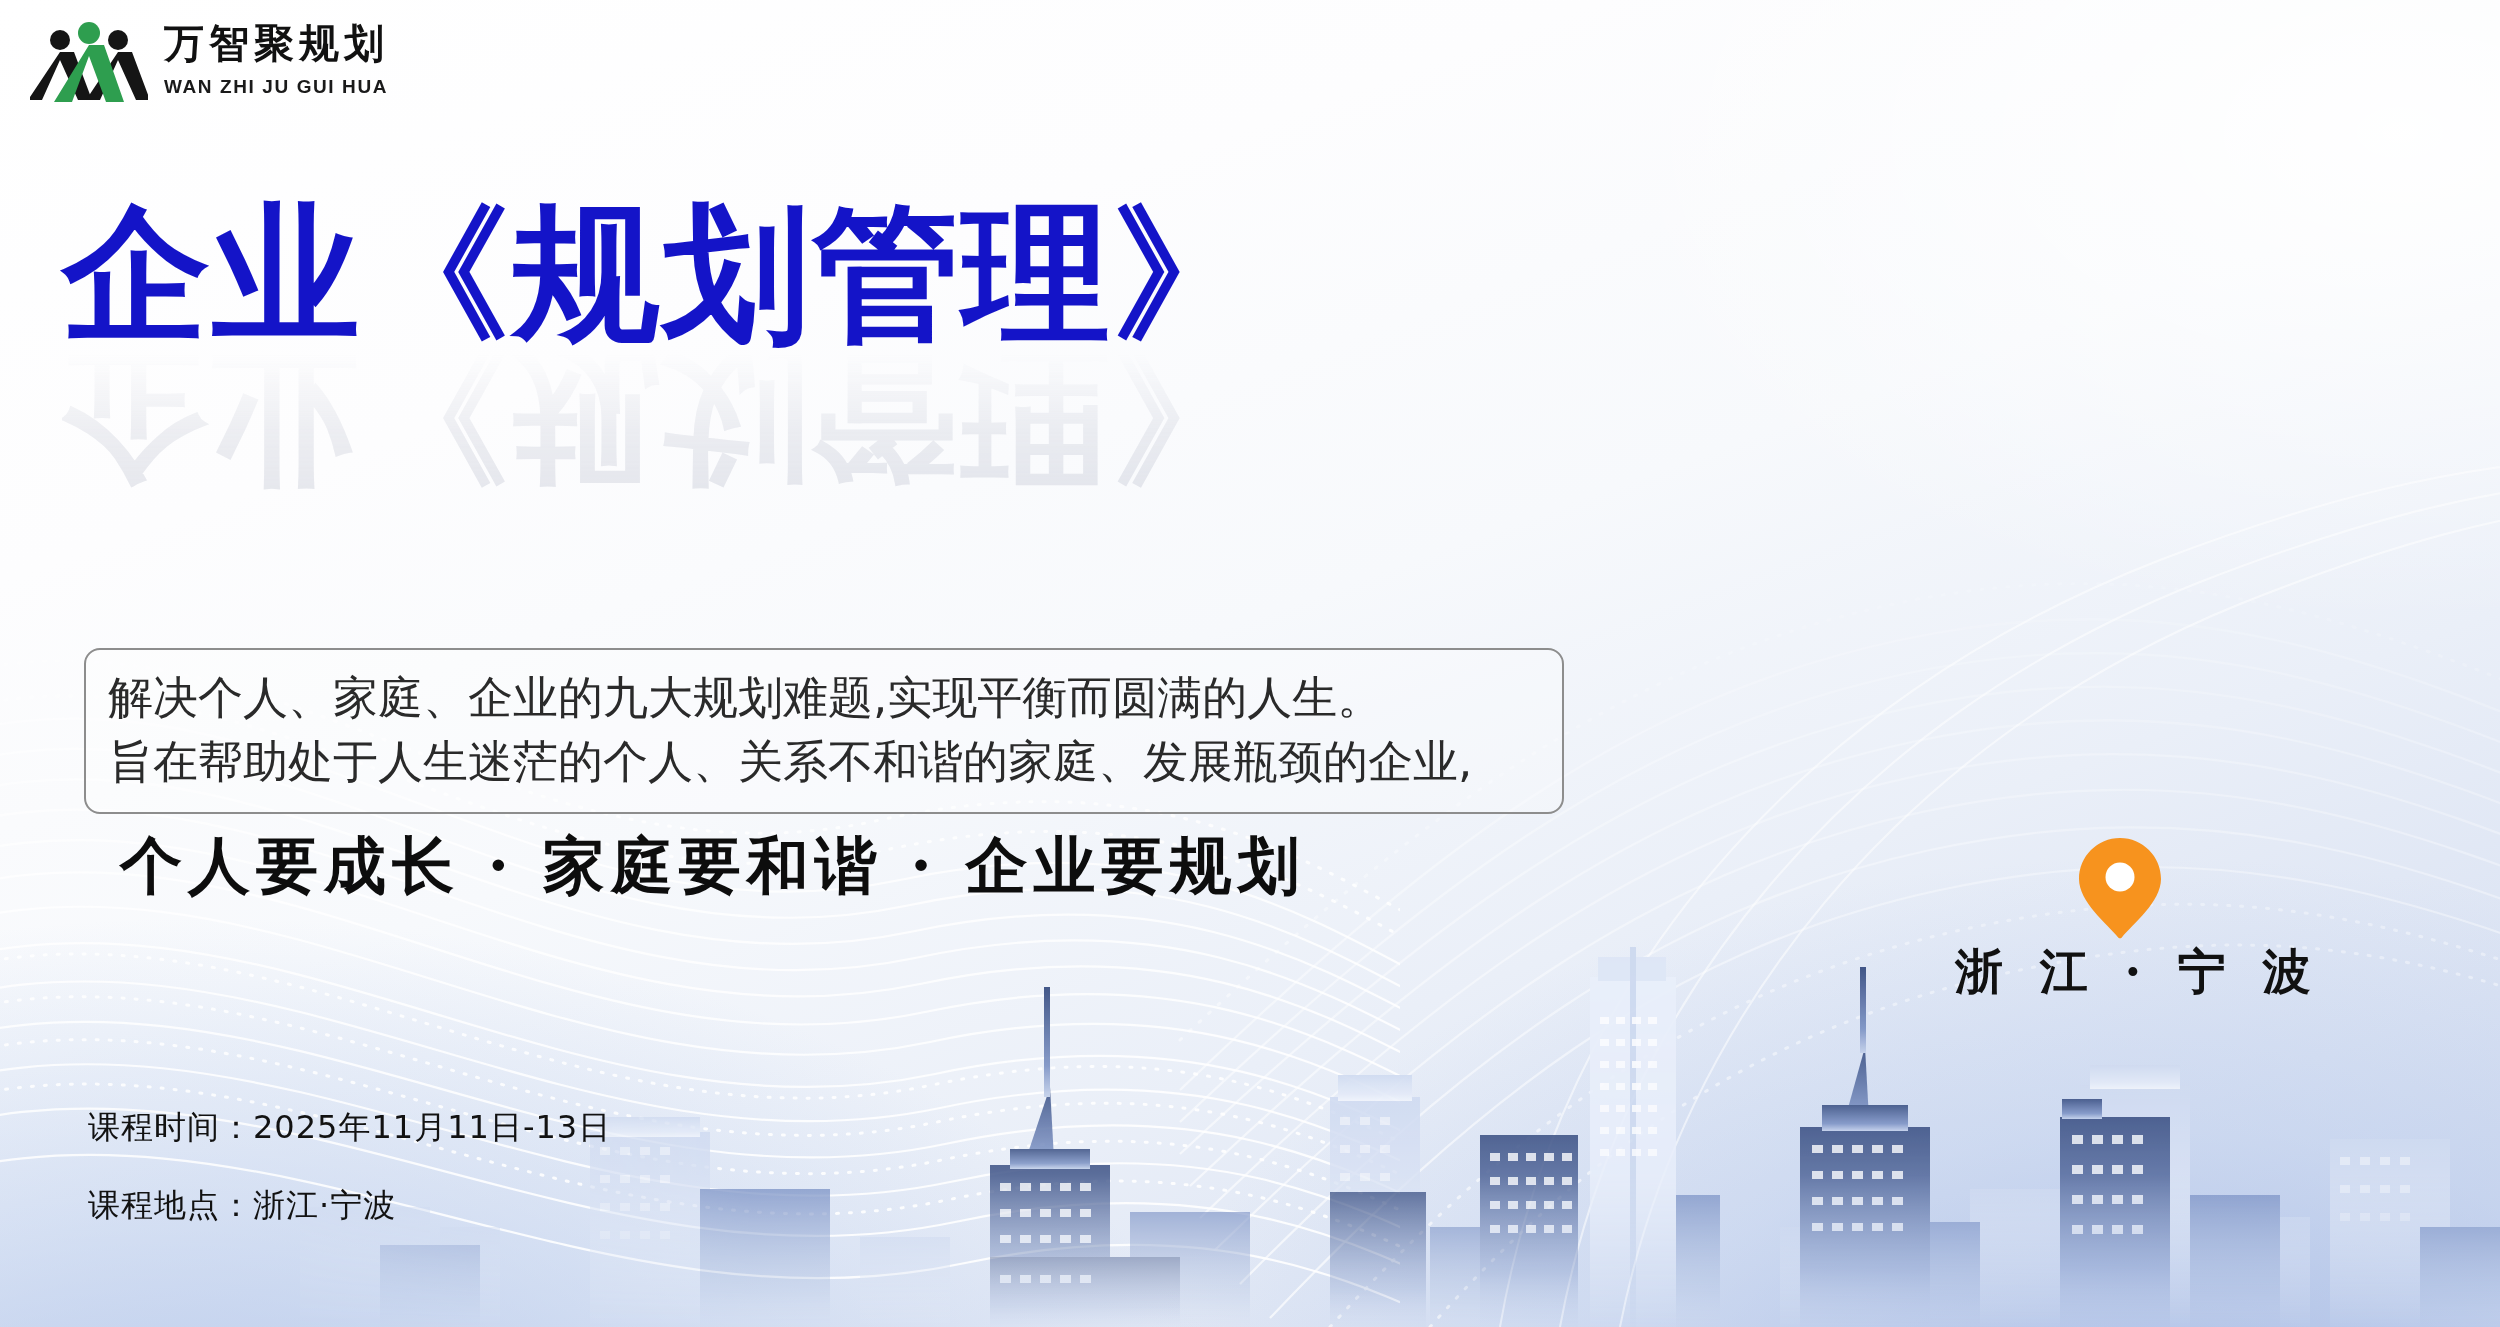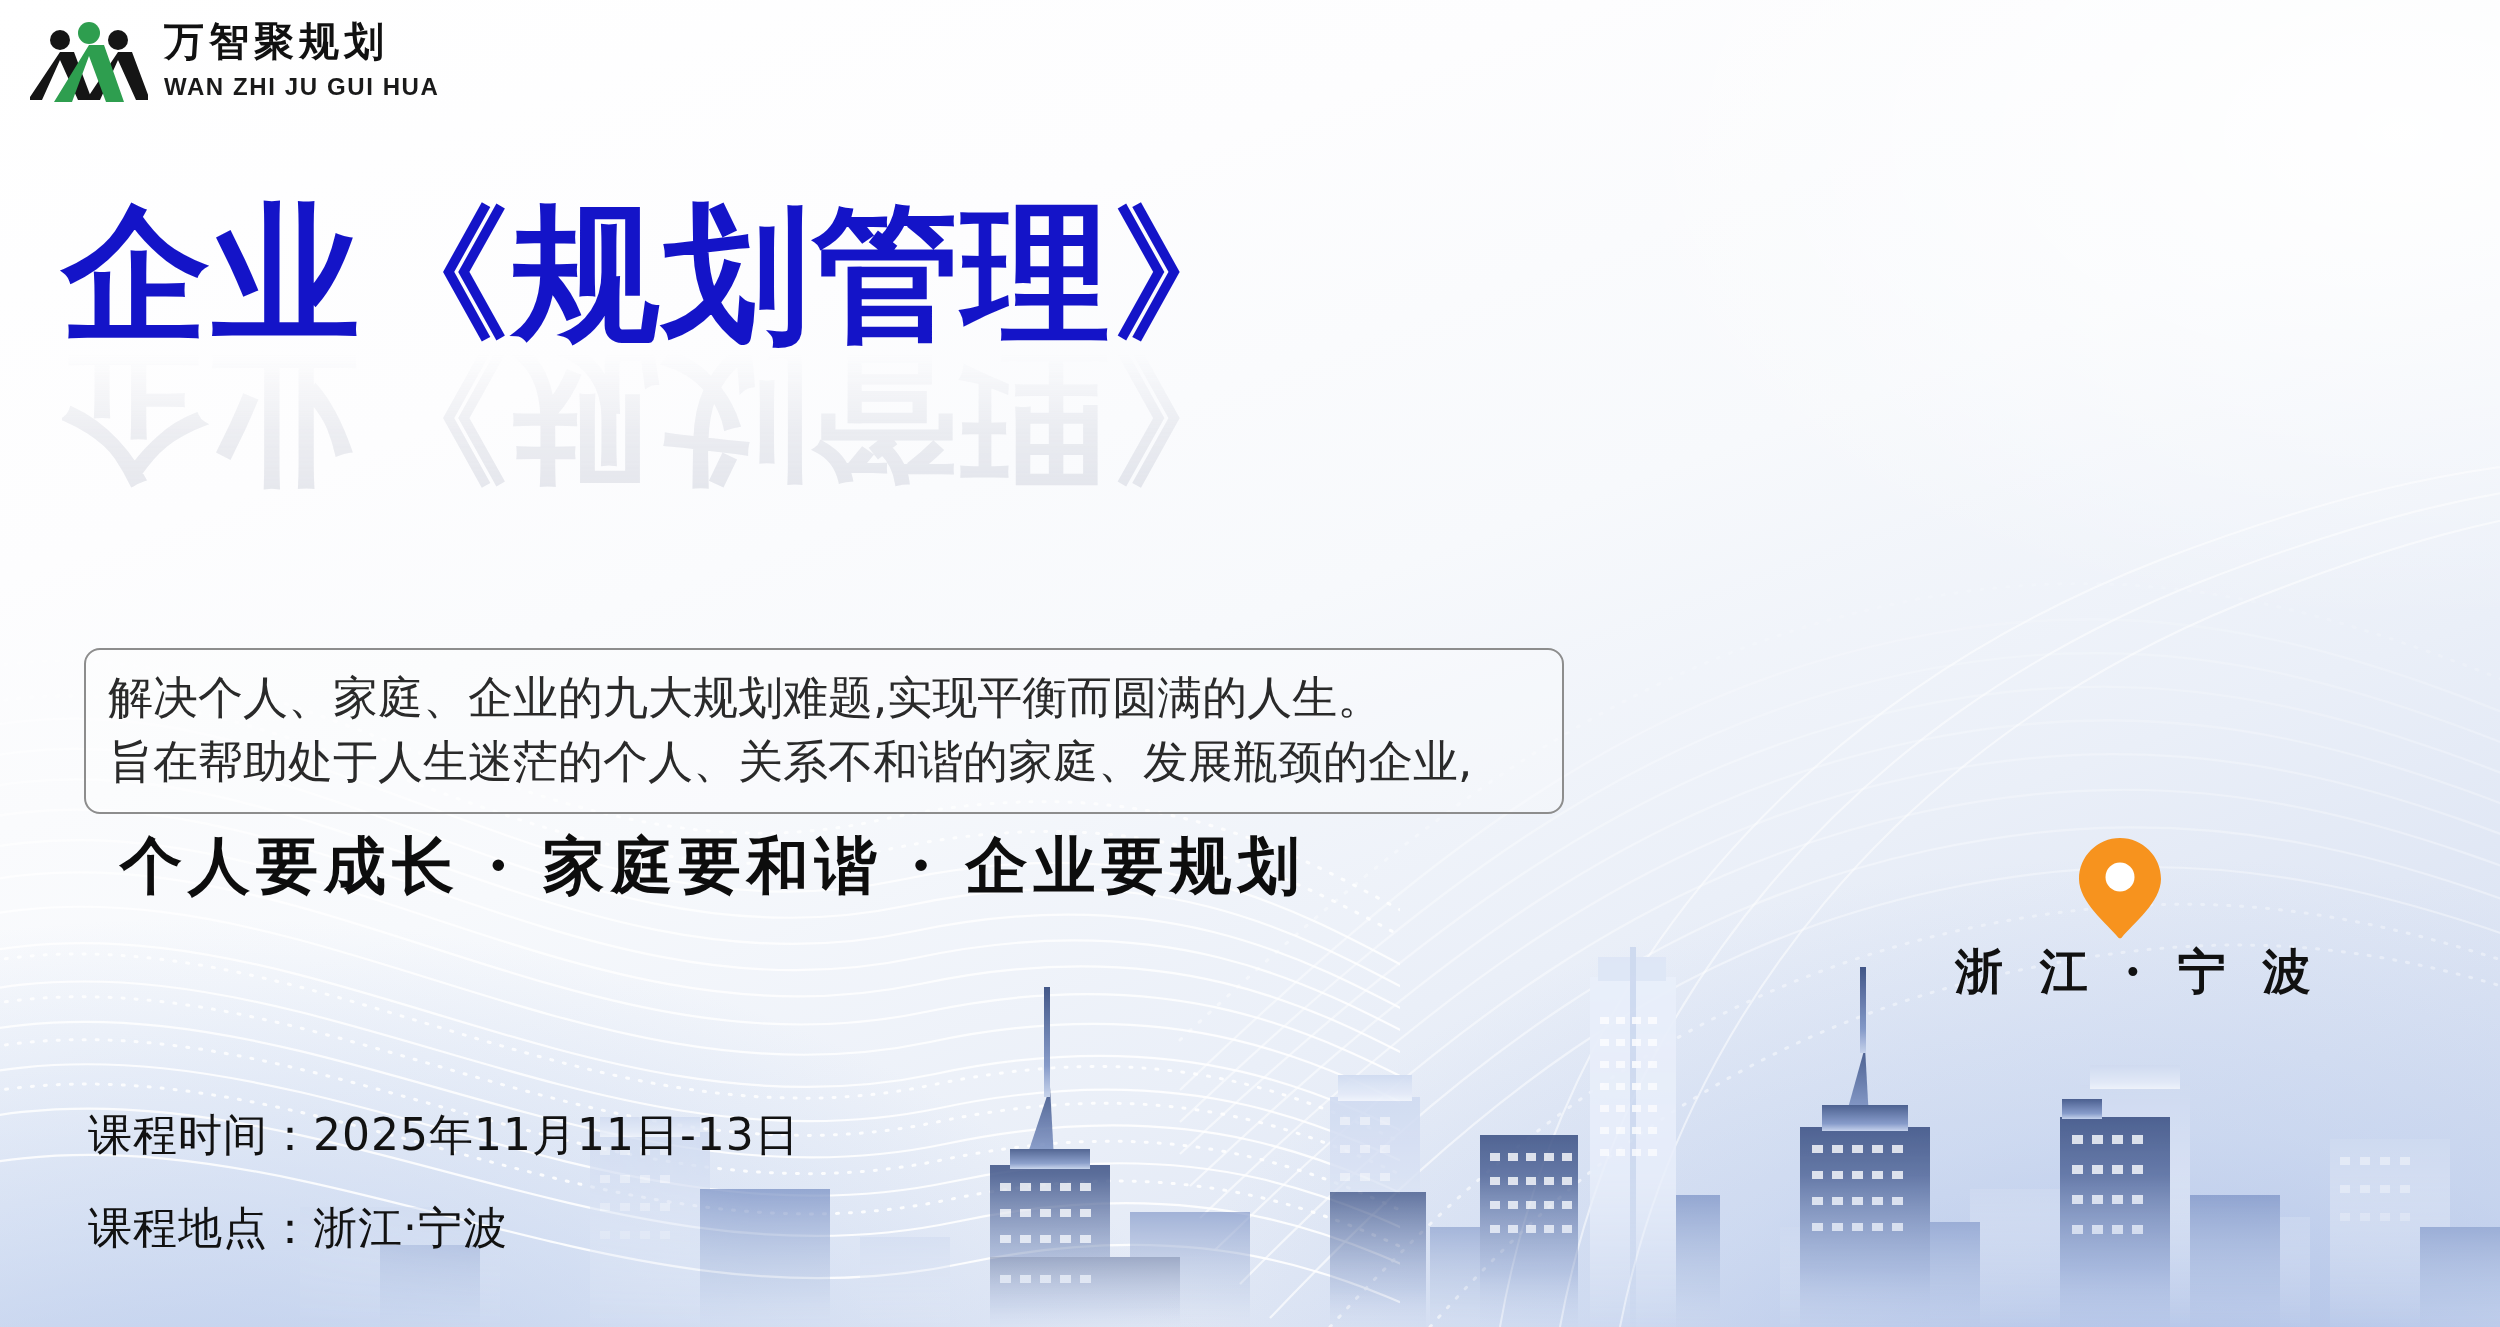--- a/index.html
+++ b/index.html
@@ -35,21 +35,21 @@
   .logo-wrap{
     position:absolute;left:30px;top:14px;display:flex;align-items:center;gap:16px;
   }
   .logo-mark{width:118px;height:92px;flex:0 0 auto;}
   .logo-text{display:flex;flex-direction:column;justify-content:center;line-height:1;}
   .logo-cn{
     font-family:"Liberation Serif","DejaVu Serif",serif;
     font-size:40px;font-weight:700;letter-spacing:5px;color:#111;
   }
   .logo-en{
-    font-size:24px;font-weight:700;letter-spacing:1.6px;color:#1a1a1a;margin-top:13px;
+    font-size:19px;font-weight:700;letter-spacing:1.6px;color:#1a1a1a;margin-top:13px;
   }
 
   
   .title-block{position:absolute;left:62px;top:200px;width:1500px;}
   .main-title{
     font-family:"DejaVu Sans","Liberation Sans",sans-serif;
     font-size:148px;font-weight:700;letter-spacing:2px;line-height:1;
     color:#1414c8;white-space:nowrap;
   }
   .title-reflect{
@@ -79,21 +79,21 @@
   .tagline{
     position:absolute;left:120px;top:824px;
     font-family:"DejaVu Serif","Liberation Serif",serif;
     font-size:62px;font-weight:700;letter-spacing:6px;color:#0d0d0d;white-space:nowrap;
   }
 
   
   .info-block{position:absolute;left:88px;top:1106px;}
   .info-line{
     font-family:"DejaVu Sans","Liberation Sans",sans-serif;
-    font-size:44px;color:#121212;white-space:nowrap;margin-bottom:34px;letter-spacing:1px;
+    font-size:32px;color:#121212;white-space:nowrap;margin-bottom:34px;letter-spacing:1px;
   }
   .info-line:last-child{margin-bottom:16px;}
 
   
   .loc-wrap{position:absolute;left:1955px;top:836px;width:330px;text-align:center;}
   .pin{width:86px;height:104px;margin:0 auto;display:block;}
   .loc-name{
     font-family:"DejaVu Serif","Liberation Serif",serif;
     font-size:48px;font-weight:700;letter-spacing:10px;color:#111;
     white-space:nowrap;

